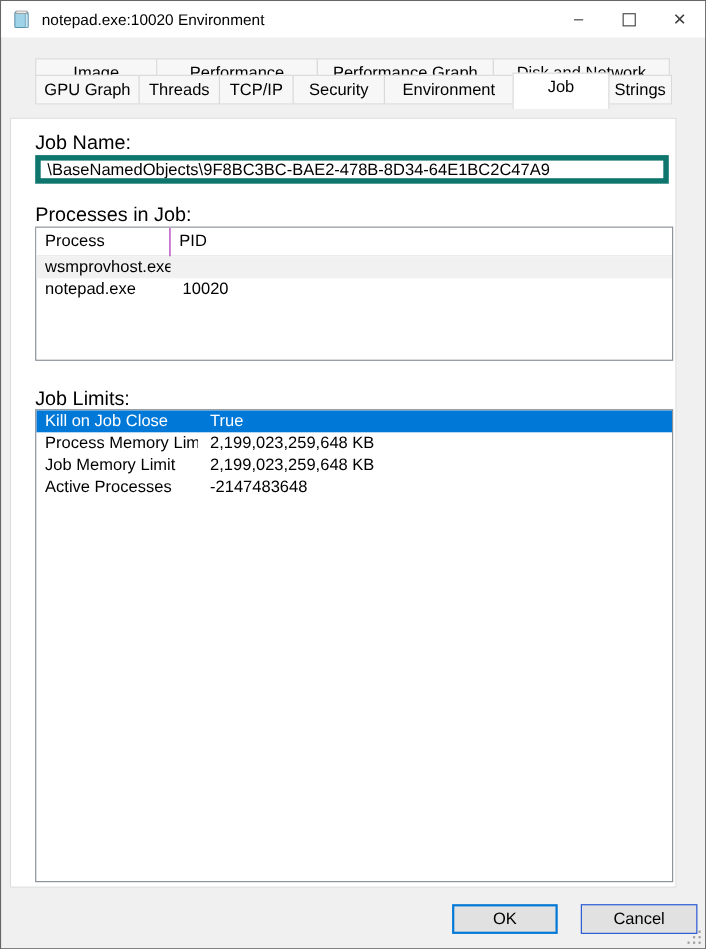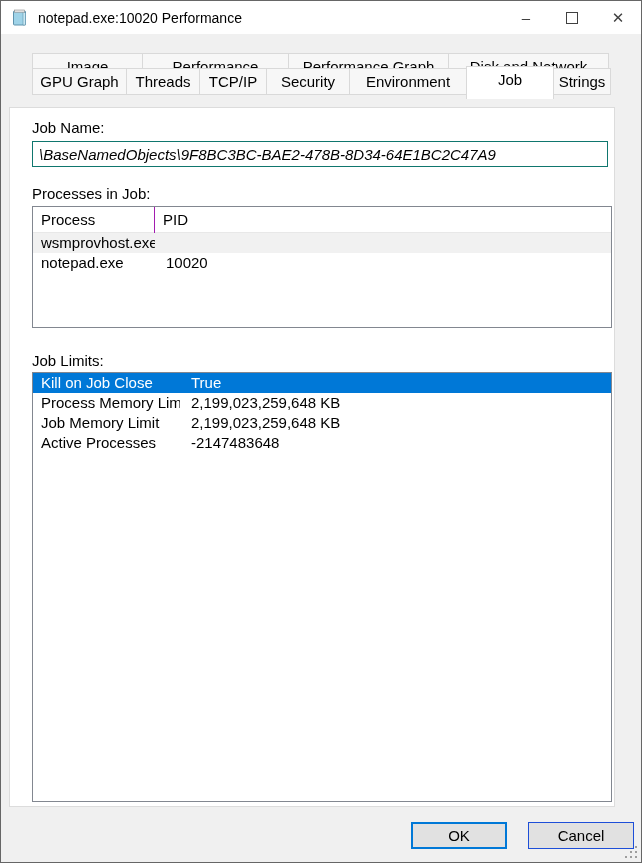--- a/index.html
+++ b/index.html
@@ -38,29 +38,29 @@
   .tab:first-child{margin-left:0;text-align:center;}
   .tab.selected{
     position:relative;z-index:6;background:#fff;
     margin-top:-2px;height:33px;border-bottom:none;
   }
   
   .tabpage{
     position:absolute;left:8px;top:106px;width:606px;height:700px;
     background:#fff;border:1px solid #dcdcdc;box-sizing:border-box;z-index:1;
   }
-  .field-label{position:absolute;left:31px;z-index:2;font-size:15px;}
+  .field-label{position:absolute;left:31px;z-index:2;font-size:18px;}
   .lbl-jobname{top:118px;}
   .lbl-processes{top:184px;}
   .lbl-joblimits{top:351px;}
   .jobname-box{
     position:absolute;left:31px;top:140px;width:576px;height:26px;z-index:2;
-    box-sizing:border-box;border:1px solid #0f766e;background:#fff;
+    box-sizing:border-box;border:5px solid #0f766e;background:#fff;
     font-family:"Liberation Sans","DejaVu Sans",sans-serif;font-size:15px;
-    padding:0 0 0 6px;margin:0;outline:none;color:#000;font-style:italic;
+    padding:0 0 0 6px;margin:0;outline:none;color:#000;
   }
   
   .listview{
     position:absolute;left:31px;z-index:2;box-sizing:border-box;
     border:1px solid #828790;background:#fff;overflow:hidden;
   }
   .lv-processes{top:205px;width:580px;height:122px;}
   .lv-limits{top:371px;width:580px;height:430px;}
   .lv-header{
     display:flex;height:26px;background:#fff;border-bottom:1px solid #e8e8e8;
@@ -97,21 +97,21 @@
 <body>
 
 <div class="window">
 
   <div class="titlebar">
     <svg class="app-icon" viewBox="0 0 20 20">
       <rect x="3.5" y="3" width="12" height="14" rx="1" fill="#9fd3e8" stroke="#5f93ad" stroke-width="1"></rect>
       <path d="M13 3 L15.5 5.5 L15.5 17 L13 17 Z" fill="#c9e8f4" stroke="#5f93ad" stroke-width="0.6"></path>
       <rect x="4.5" y="2" width="10" height="2.2" fill="#e8e8e8" stroke="#8a8a8a" stroke-width="0.6"></rect>
     </svg>
-    <span class="title-text">notepad.exe:10020 Performance</span>
+    <span class="title-text">notepad.exe:10020 Environment</span>
     <div class="win-controls">
       <span class="wc">
           <span>–</span>
         </span>
       <span class="wc">
           <span class="max-box"></span>
         </span>
       <span class="wc">
           <span>✕</span>
         </span>

